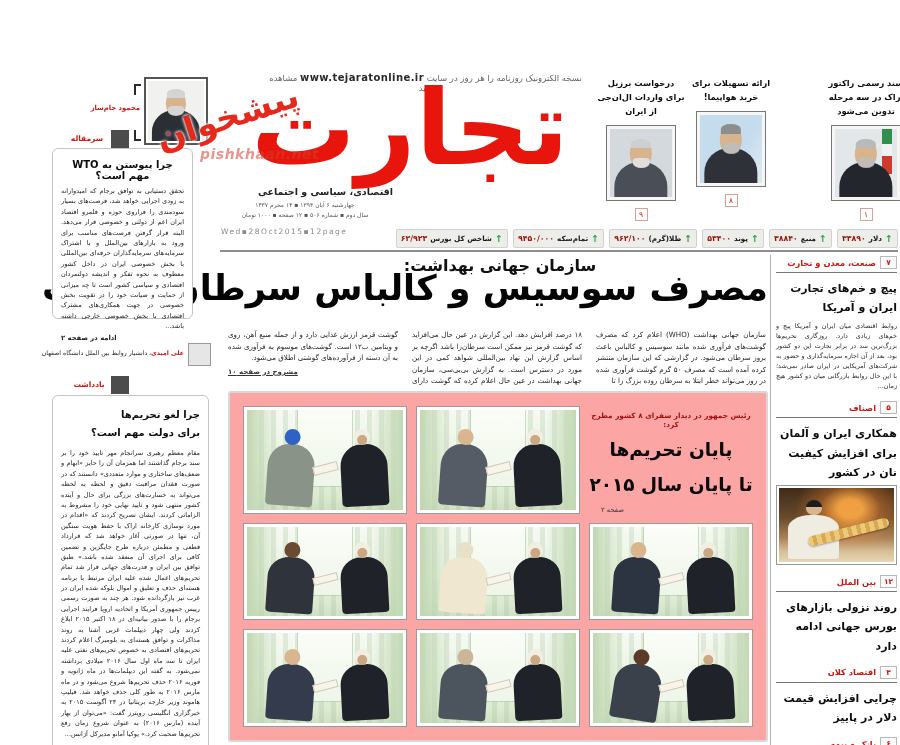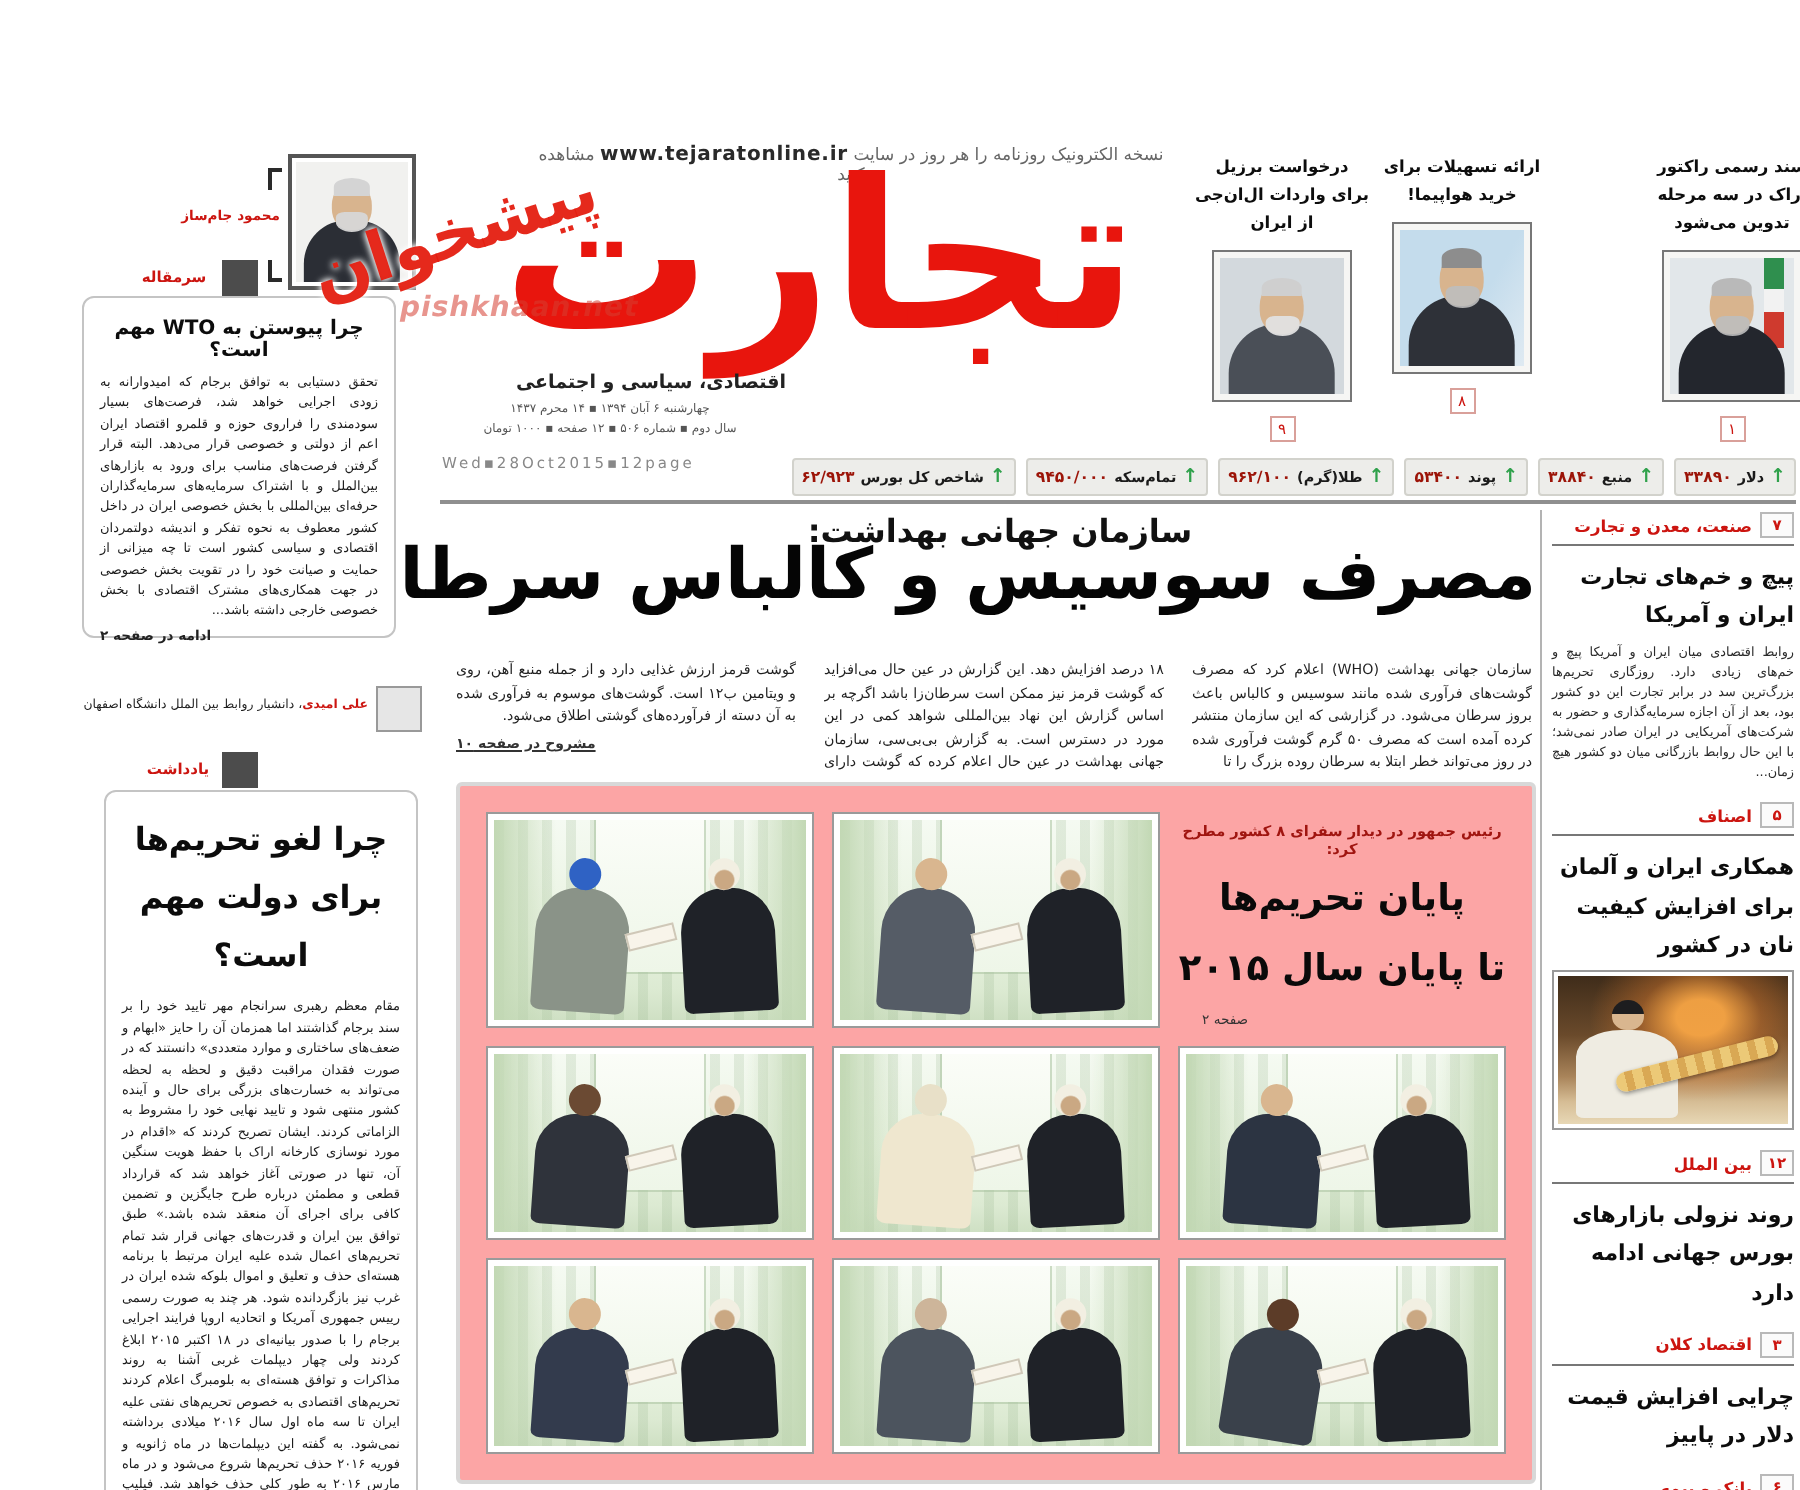--- a/index.html
+++ b/index.html
@@ -119,34 +119,34 @@
             font-size:7.5px; font-weight:bold; display:flex; align-items:center; justify-content:center; flex:0 0 auto; }
   .sb-label { color:#cc1510; font-size:8.3px; font-weight:bold; white-space:nowrap; }
   .sb-h { font-size:11px; font-weight:bold; color:#0c0c0c; line-height:1.75; margin-bottom:3px; }
   .sb-body { font-size:6.4px; line-height:1.58; text-align:justify; color:#2a2a2a; }
   .sb-photo { margin-top:3px; width:100%; height:80px; border:1px solid #999; padding:2px; background:#fff; position:relative; }
   .sb-photo .scene { inset:2px; }
 
   
   .ed-square { left:111px; top:130px; width:18px; height:18px; background:#4c4c4c; z-index:2; }
   .ed-label { left:64px; top:134px; width:46px; font-size:7.5px; font-weight:bold; color:#cc1510; text-align:center; }
-  .ed-box { left:41px; top:148px; width:157px; height:171px; border:1px solid #c4c4c4; border-radius:6px;
+  .ed-box { left:52px; top:148px; width:141px; height:171px; border:1px solid #c4c4c4; border-radius:6px;
             background:#fff; padding:10px 8px 4px; }
   .ed-h { font-size:10px; font-weight:bold; text-align:center; color:#0c0c0c; margin-bottom:5px; }
   .ed-body { font-size:6.5px; line-height:1.6; text-align:justify; color:#1c1c1c; }
   .ed-more { margin-top:3px; font-size:6.8px; font-weight:bold; color:#222; text-align:left; }
 
   .note-sq { left:188px; top:343px; width:23px; height:23px; border:1px solid #999; background:#e6e6e6; }
   .note-byline { left:4px; top:348px; width:180px; font-size:6.2px; color:#222; text-align:right; line-height:1.5; }
   .note-byline .red { color:#cc1510; font-weight:bold; }
   .note-square2 { left:111px; top:376px; width:18px; height:18px; background:#4c4c4c; z-index:2; }
   .note-label { left:68px; top:380px; width:42px; font-size:7.5px; font-weight:bold; color:#cc1510; text-align:center; }
   .note-box { left:52px; top:395px; width:157px; height:352px; border:1px solid #c4c4c4; border-radius:6px 6px 0 0;
               background:#fff; padding:10px 8px; overflow:hidden; }
-  .note-h { font-size:16px; font-weight:bold; text-align:center; color:#0c0c0c; line-height:1.8; }
+  .note-h { font-size:10px; font-weight:bold; text-align:right; color:#0c0c0c; line-height:1.8; }
   .note-body { margin-top:6px; font-size:6.5px; line-height:1.6; text-align:justify; color:#1c1c1c; }
 </style>
 </head>
 <body>
 
 <div class="page">
 
   <div class="abs site-line">
     <span>نسخه الکترونیک روزنامه را هر روز در سایت</span>
     <span class="url ltr">www.tejaratonline.ir</span>

